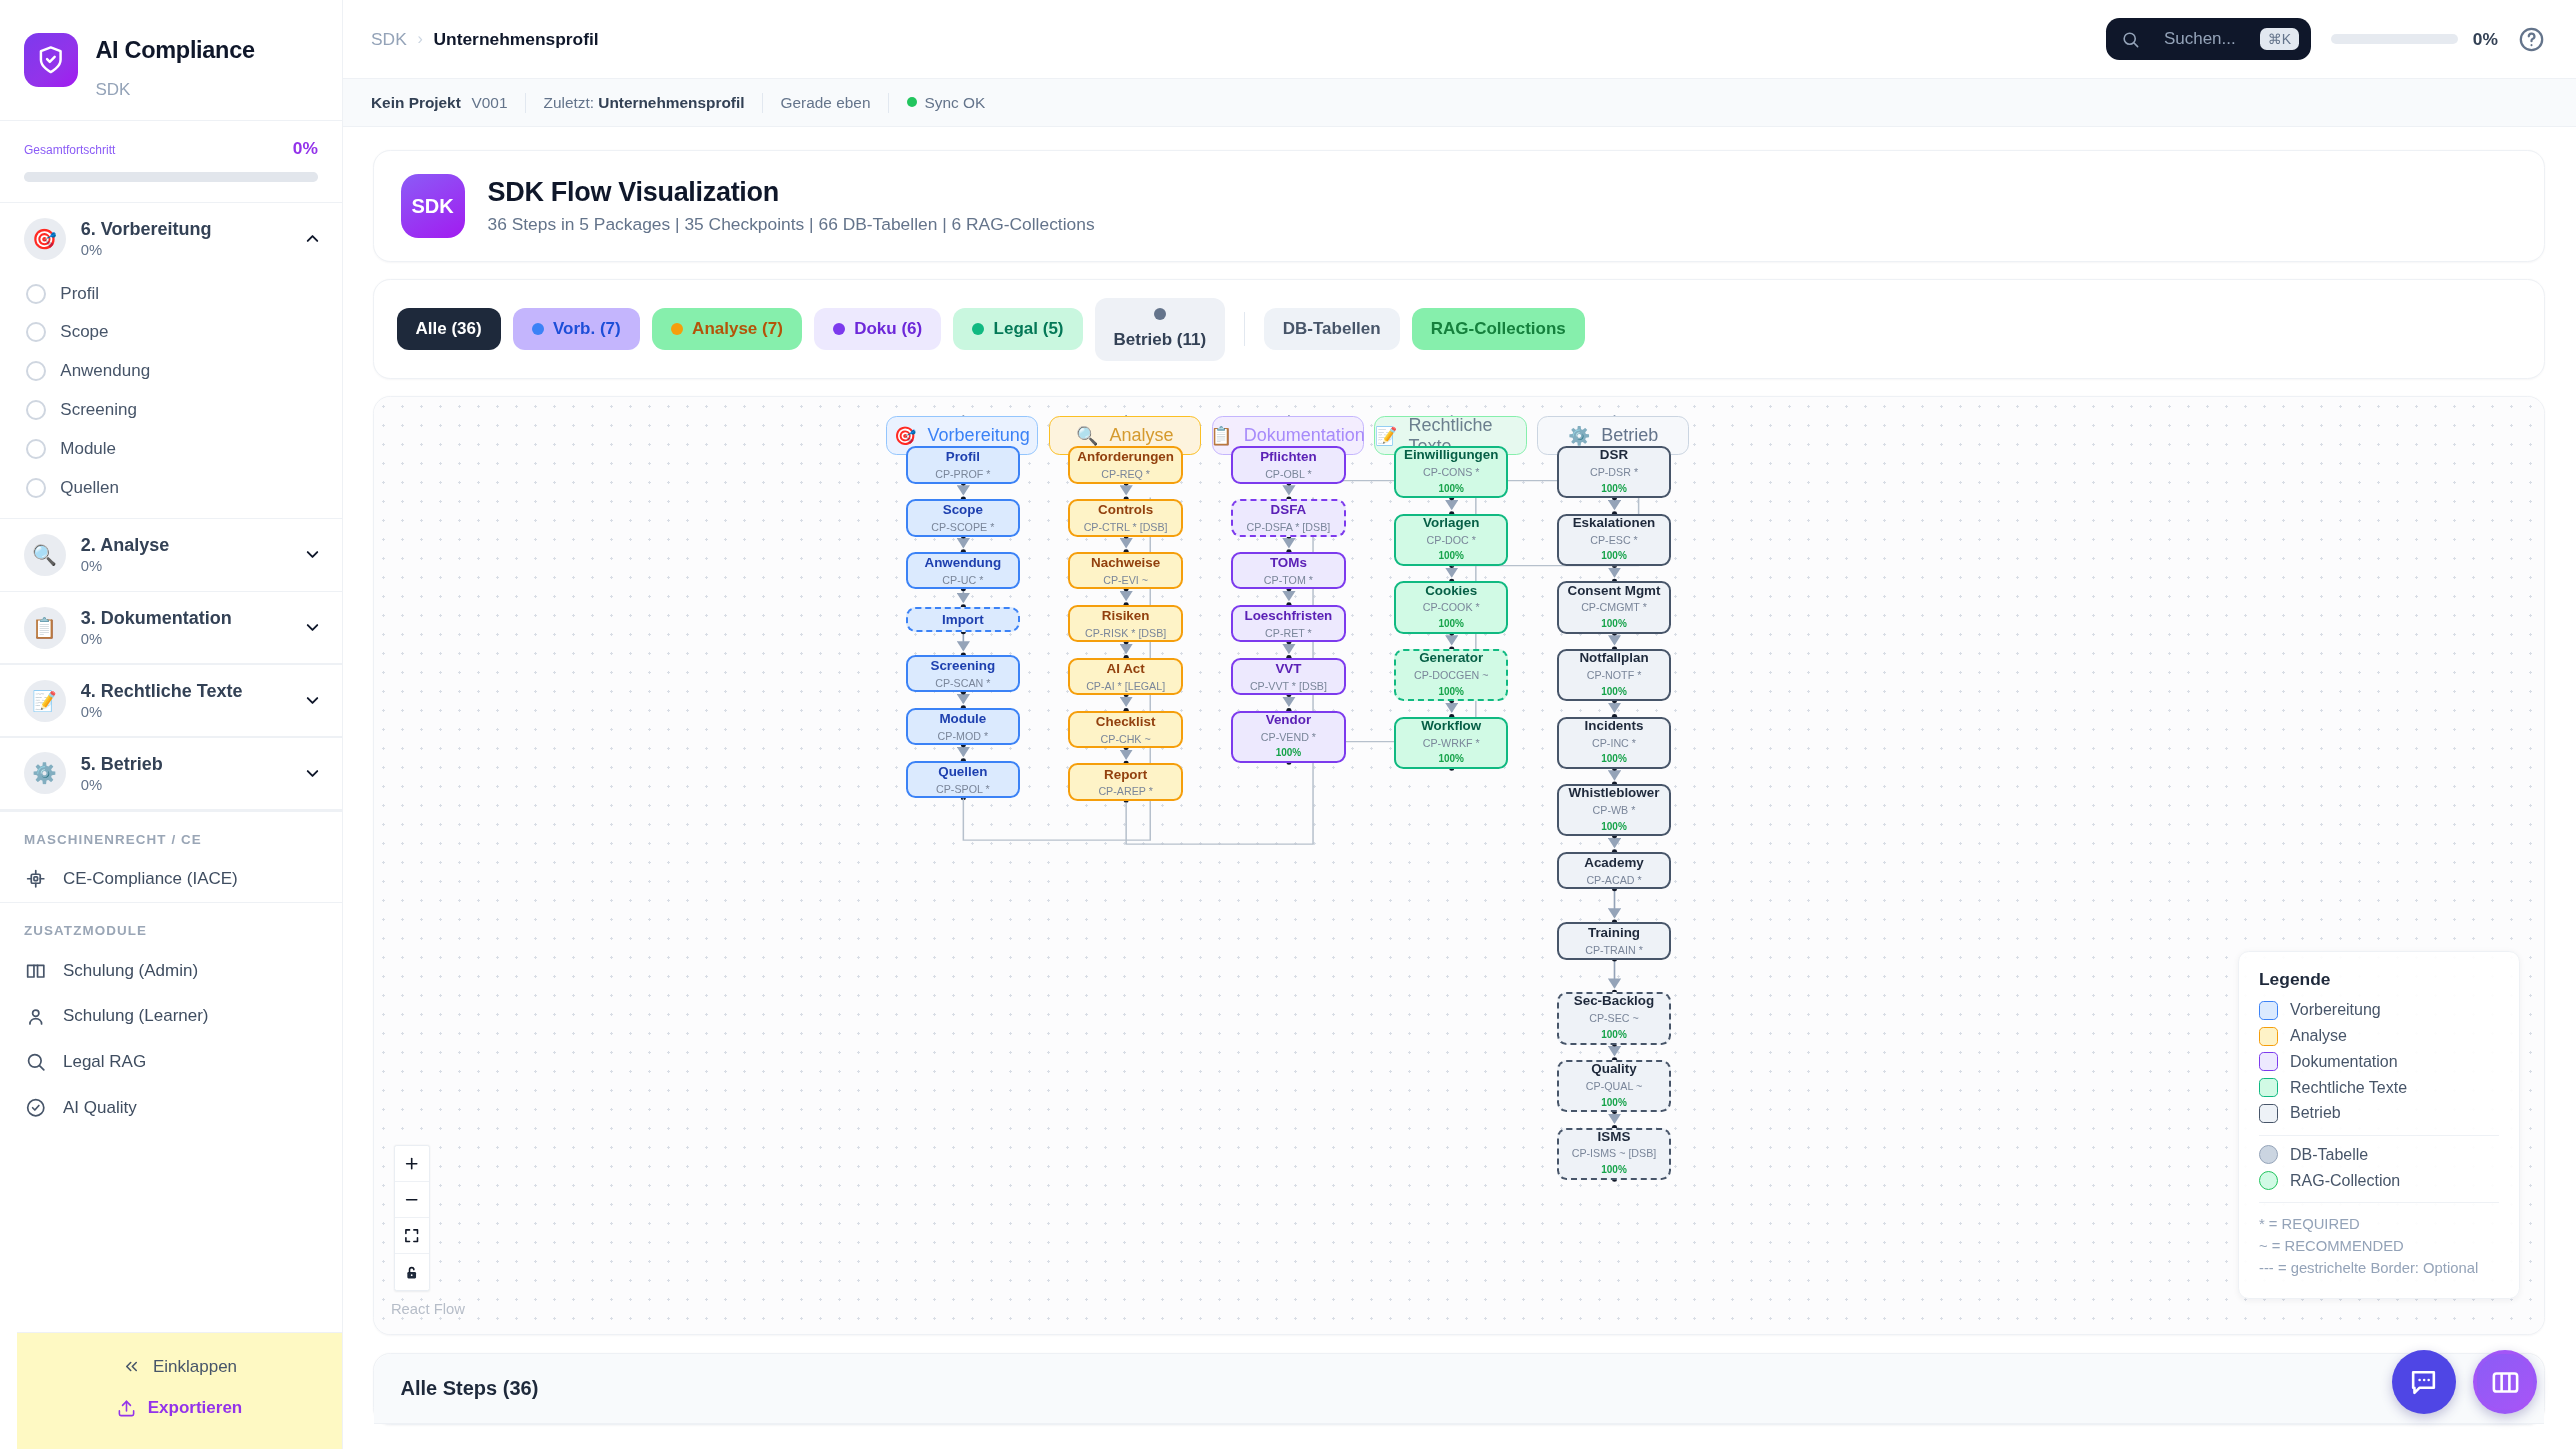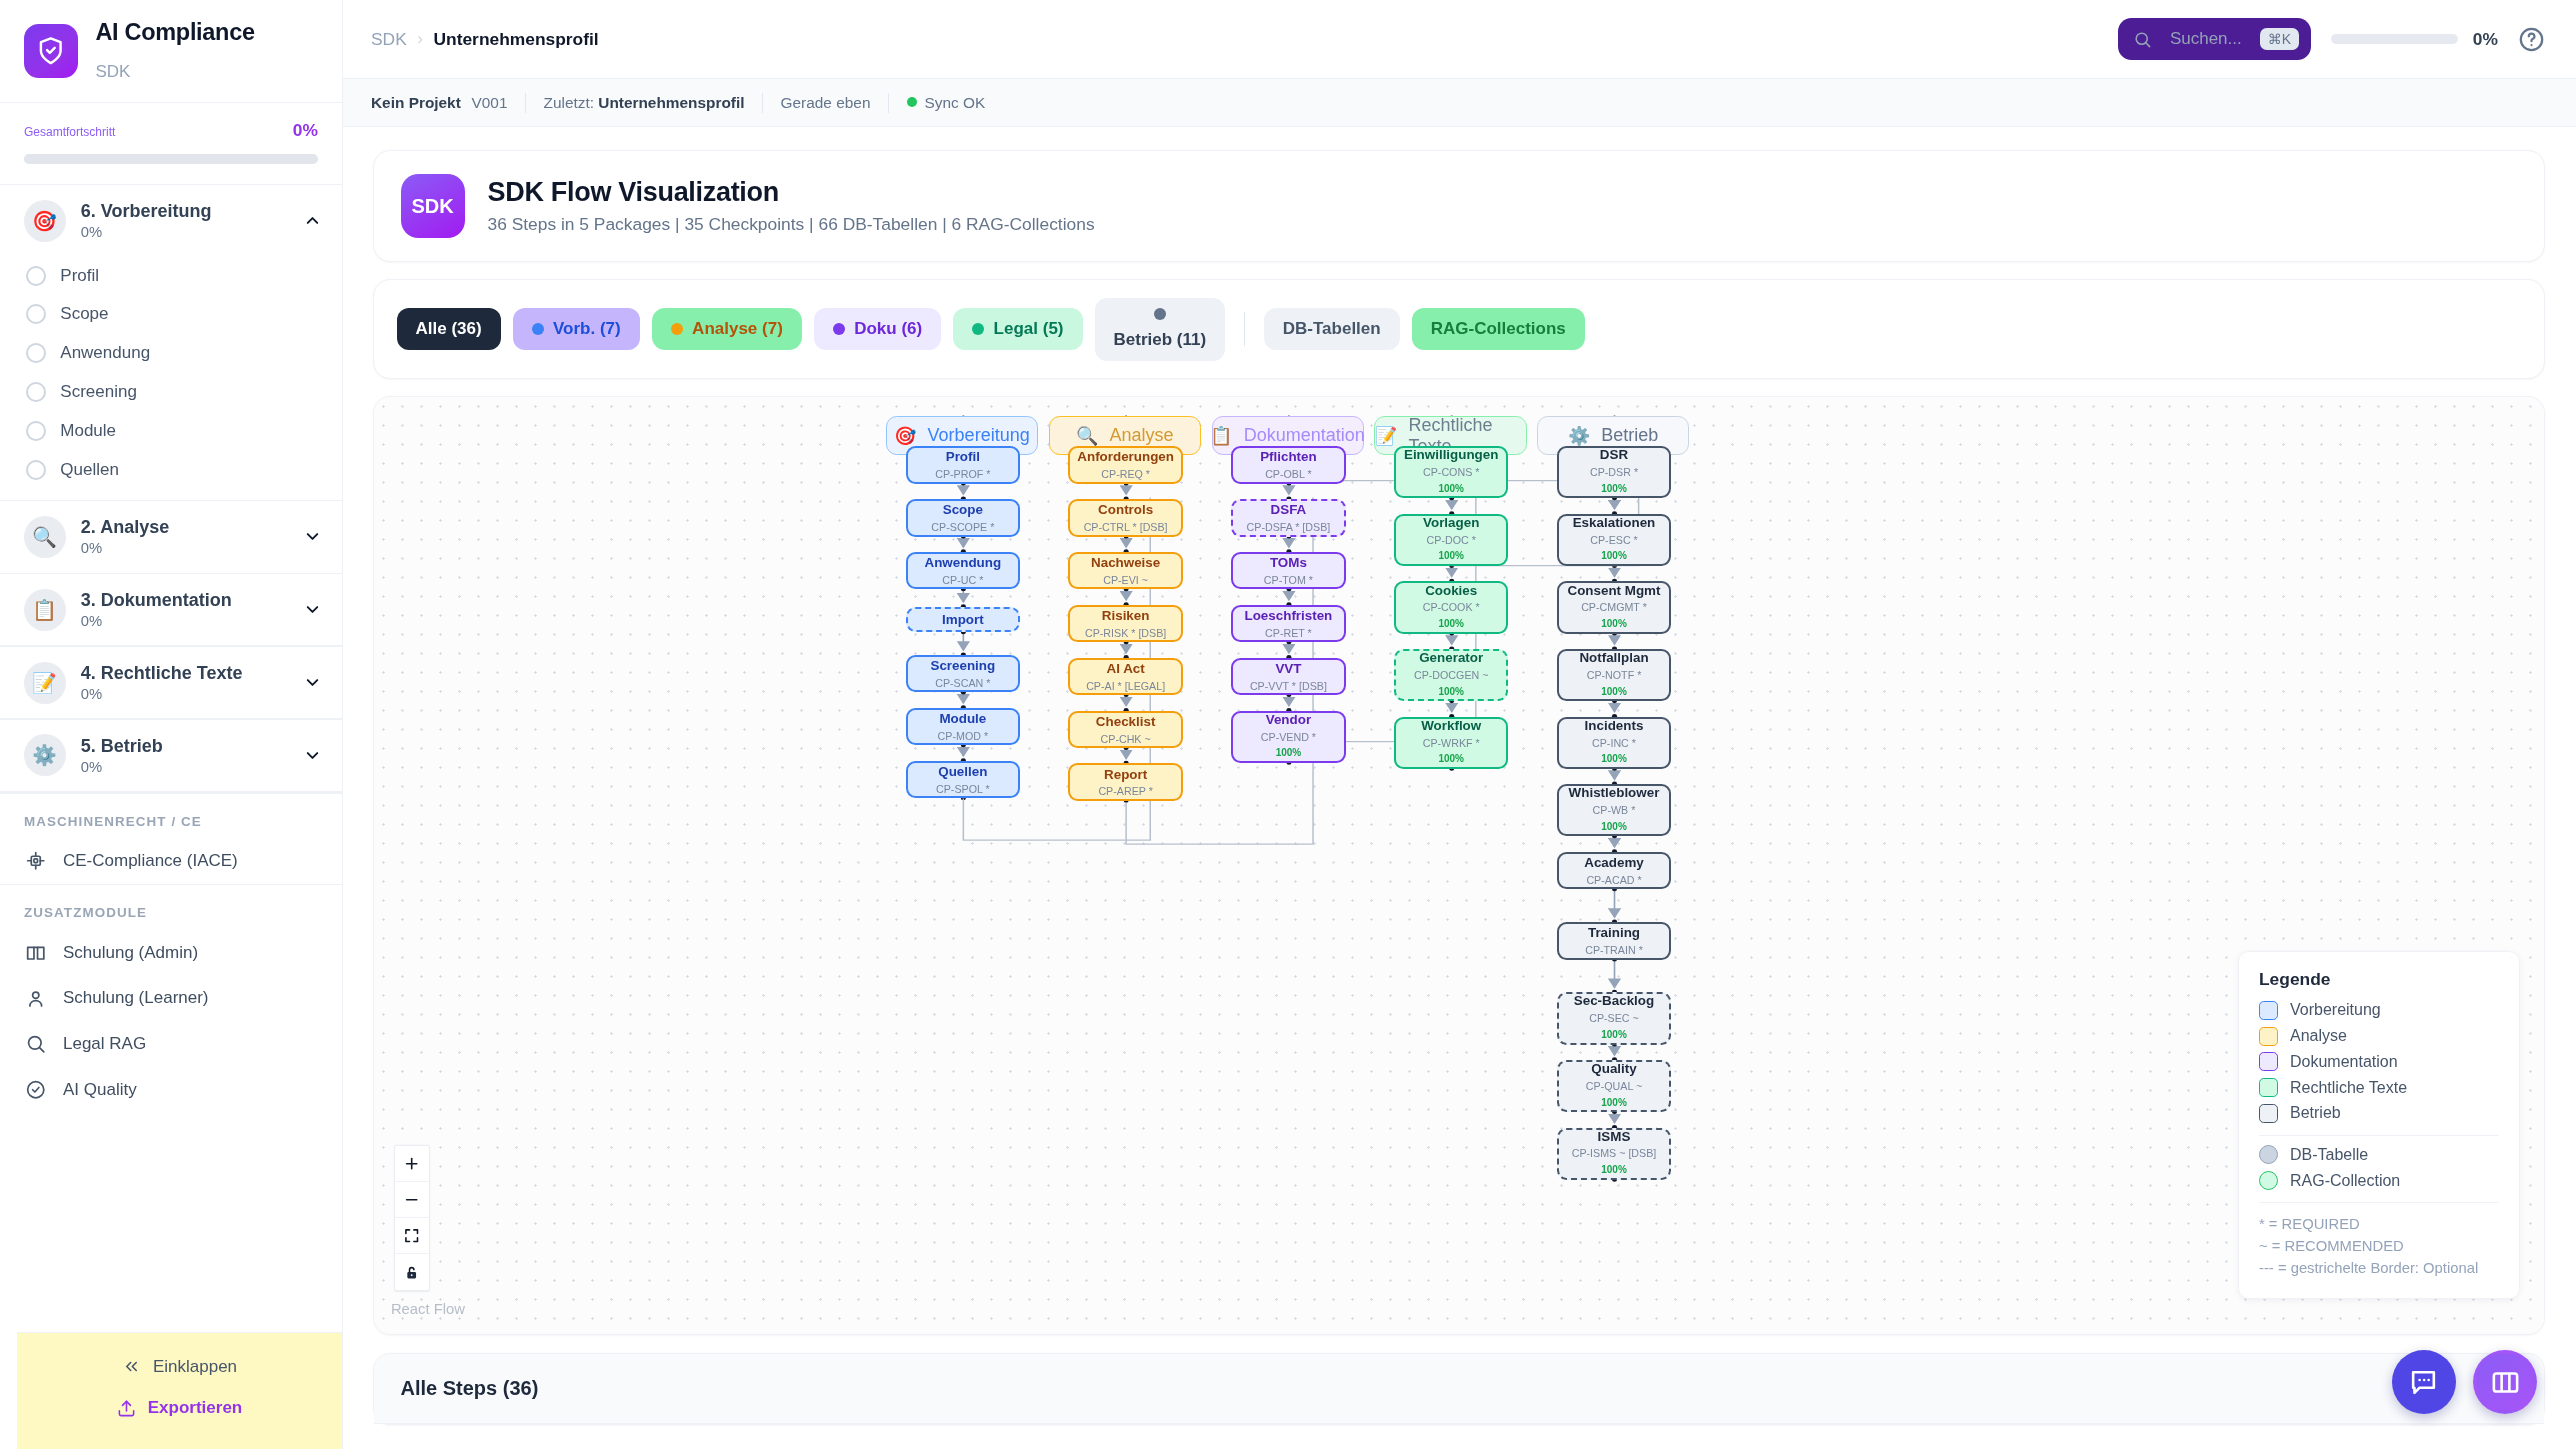--- a/index.html
+++ b/index.html
@@ -24,21 +24,21 @@
     display: flex; align-items: center; gap: 17.4px;
     padding: 20px 23px 20px 24px;
     border-bottom: 1.3px solid #eef1f5;
   }
   .brand-logo {
     width: 54px; height: 54px; border-radius: 14.8px;
     background: linear-gradient(140deg, #7c3aed 0%, #9333ea 60%, #a21bf0 100%);
     display: flex; align-items: center; justify-content: center;
     flex: 0 0 54px;
   }
-  .brand-text { display: flex; flex-direction: column; gap: 17px; }
+  .brand-text { display: flex; flex-direction: column; gap: 17px; margin-top: 18px; }
   .brand-title { font-size: 23.5px; font-weight: 700; color: #0f172a; letter-spacing: -0.3px; line-height: 1.1; }
   .brand-sub { font-size: 17px; color: #94a3b8; line-height: 1.1; }
 
   .sb-progress { padding: 17.4px 24px 20px 24px; border-bottom: 1.3px solid #eef1f5; }
   .sb-progress-row { display: flex; justify-content: space-between; align-items: baseline; }
   .sb-progress-label { font-size: 12px; color: #8b5cf6; }
   .sb-progress-val { font-size: 17.4px; font-weight: 700; color: #9333ea; }
   .sb-progress-track { margin-top: 13.4px; height: 9.4px; border-radius: 4.7px; background: #e2e6ec; overflow: hidden; }
   .sb-progress-fill { height: 100%; background: #9333ea; border-radius: 4.7px; }
 
@@ -101,22 +101,22 @@
     justify-content: space-between; padding: 0 31px 0 28px;
     border-bottom: 1.3px solid #eef1f5; background: #fff;
   }
   .crumbs { display: flex; align-items: center; gap: 10.7px; font-size: 17.4px; }
   .crumb-muted { color: #94a3b8; cursor: pointer; }
   .crumb-sep { color: #cbd5e1; font-size: 16px; }
   .crumb-cur { color: #0f172a; font-weight: 600; }
 
   .top-right { display: flex; align-items: center; gap: 20px; }
   .searchbox {
-    display: flex; align-items: center; gap: 18px;
-    background: #4c1d95; border-radius: 13.4px; padding: 10px 12px 10px 14.8px;
+    display: flex; align-items: center; gap: 24px;
+    background: #0f172a; border-radius: 13.4px; padding: 10px 12px 10px 14.8px;
     min-width: 161px; cursor: text;
   }
   .searchbox svg { width: 19px; height: 19px; color: #94a3b8; }
   .search-ph { font-size: 17px; color: #94a3b8; flex: 1 1 auto; }
   .kbd {
     background: #e2e8f0; border-radius: 6.7px; padding: 2.7px 8px;
     font-size: 14px; color: #64748b;
   }
   .top-prog { display: flex; align-items: center; gap: 14.8px; }
   .top-prog-track { width: 127px; height: 10.7px; border-radius: 5.4px; background: #e6eaf0; }

